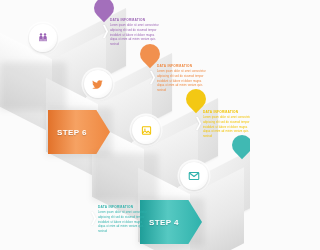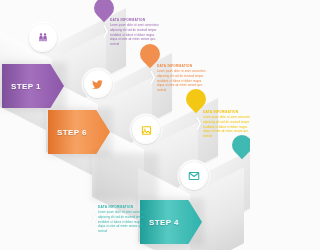--- a/index.html
+++ b/index.html
@@ -119,23 +119,20 @@
     <div class="face left" style="left:-8px;top:38px;"></div>
     <div class="face right" style="left:44px;top:38px;"></div>
   </div>
 
   <div class="dot" style="left:94px;top:-2px;background:#9b63b5;"></div>
   <div class="dot" style="left:140px;top:44px;background:#f0873f;"></div>
   <div class="dot" style="left:186px;top:89px;background:#f2c300;"></div>
   <div class="dot" style="left:232px;top:135px;background:#30b3ad;"></div>
 
   <div class="step-shadow" style="left:0px;top:62px;"></div>
-  <div class="step" style="left:2px;top:64px;background:linear-gradient(90deg,#7e4f9a 0%,#a370bd 45%,#8d57a9 100%);">
-    <span>STEP 1</span>
-  </div>
 
   <div class="step-shadow" style="left:46px;top:108px;"></div>
   <div class="step" style="left:48px;top:110px;background:linear-gradient(90deg,#e2722a 0%,#f6a263 45%,#ef8840 100%);">
     <span>STEP 6</span>
   </div>
 
   <div class="step-shadow" style="left:92px;top:153px;"></div>
 
   <div class="step-shadow" style="left:138px;top:198px;"></div>
   <div class="step" style="left:140px;top:200px;background:linear-gradient(90deg,#1f9e99 0%,#56c9c2 45%,#2fb2ac 100%);">

